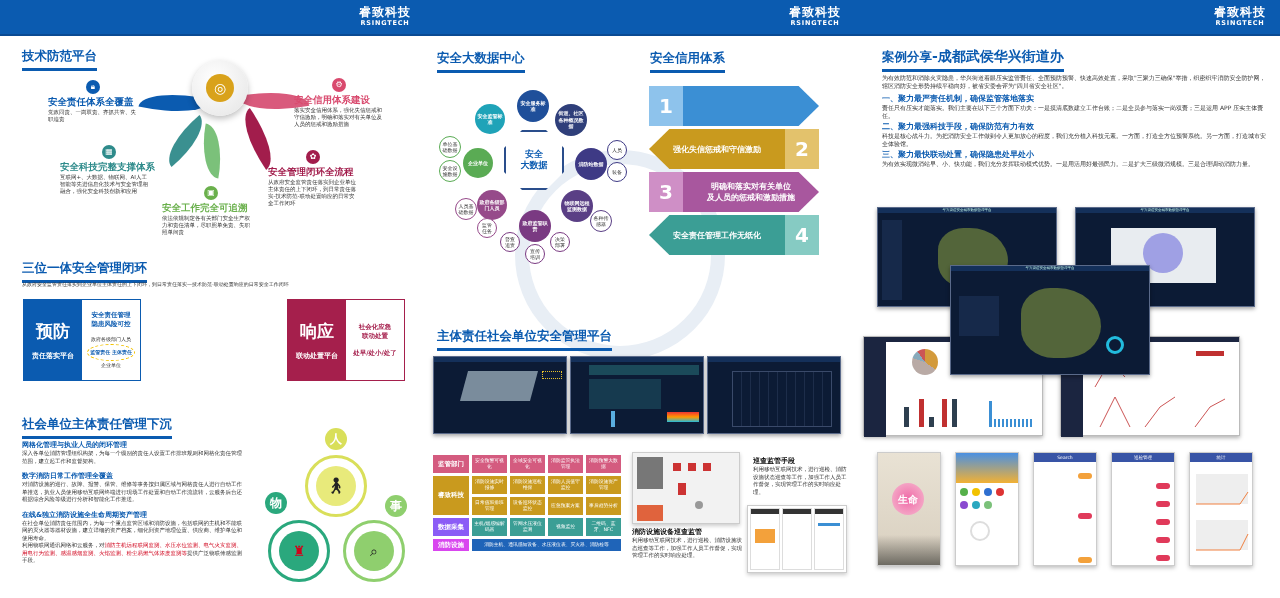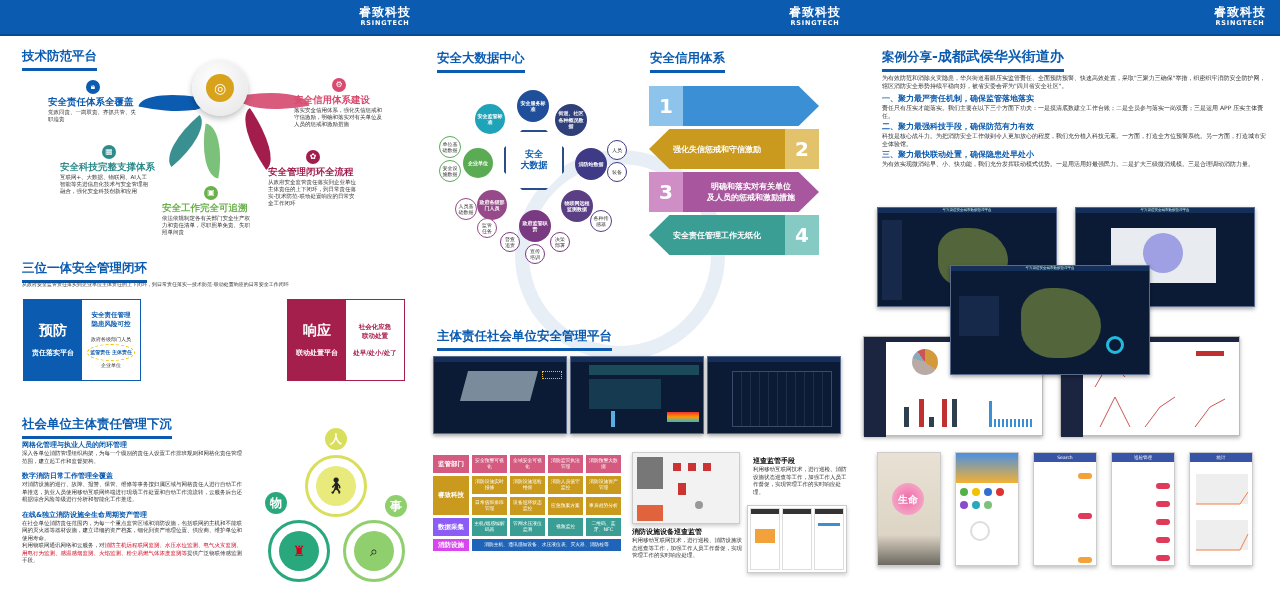--- a/index.html
+++ b/index.html
@@ -20,21 +20,21 @@
   .hub { position: absolute; left: 192px; top: 60px; width: 56px; height: 56px; border-radius: 50%; background: radial-gradient(circle at 40% 35%, #fff, #e4e4e4); box-shadow: 0 3px 6px rgba(0,0,0,0.25); }
   .hub-in { position: absolute; left: 14px; top: 14px; width: 28px; height: 28px; border-radius: 50%; background: #d9a21b; color: #fff; font-size: 14px; text-align: center; line-height: 28px; font-weight: bold; }
   .feat { position: absolute; }
   .feat .ic { width: 14px; height: 14px; border-radius: 50%; color: #fff; font-size: 8px; line-height: 14px; text-align: center; margin-bottom: 2px; }
   .feat .t { font-size: 9.5px; font-weight: bold; white-space: nowrap; }
   .feat .d { font-size: 5.5px; line-height: 7px; color: #333; width: 90px; }
 
   
   .tri-box { position: absolute; top: 299px; width: 118px; height: 82px; border: 1px solid; display: flex; }
   .tri-l { width: 58px; color: #fff; display: flex; flex-direction: column; align-items: center; justify-content: center; }
-  .tri-l .big { font-size: 14px; font-weight: bold; margin-bottom: 8px; }
+  .tri-l .big { font-size: 17px; font-weight: bold; margin-bottom: 8px; }
   .tri-l .sub { font-size: 7px; font-weight: bold; }
   .tri-r { flex: 1; display: flex; flex-direction: column; align-items: center; justify-content: center; font-size: 6.5px; font-weight: bold; text-align: center; line-height: 9px; }
 
   
   .bh { font-size: 7px; font-weight: bold; color: #0b5bb0; margin-top: 6px; }
   .bt { font-size: 5.5px; line-height: 7.5px; color: #333; }
   .red { color: #d0021b; }
 
   
   .ring { position: absolute; border-radius: 50%; border: 3px solid; background: #fff; }

